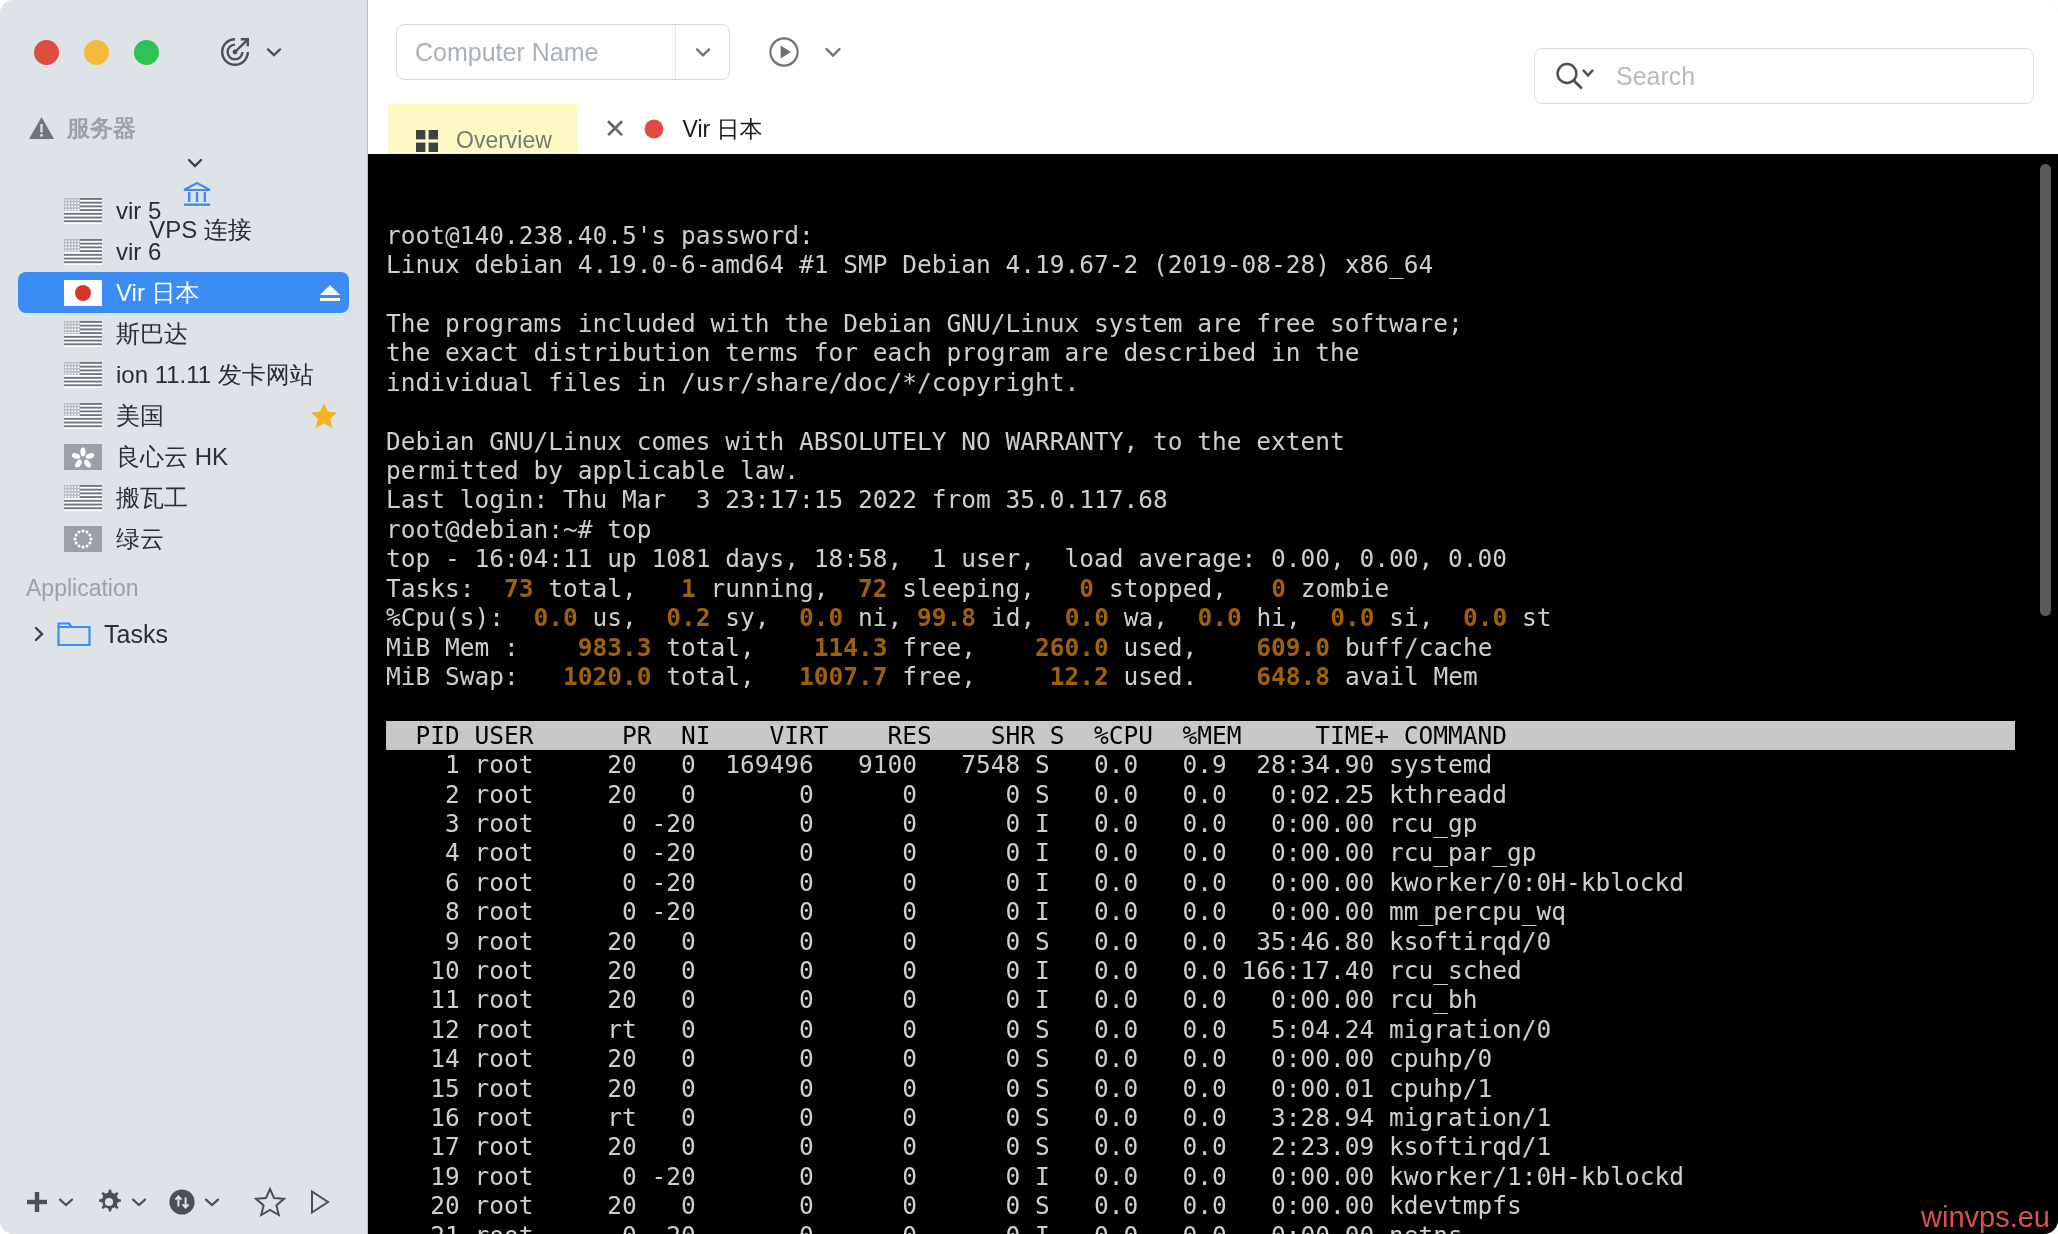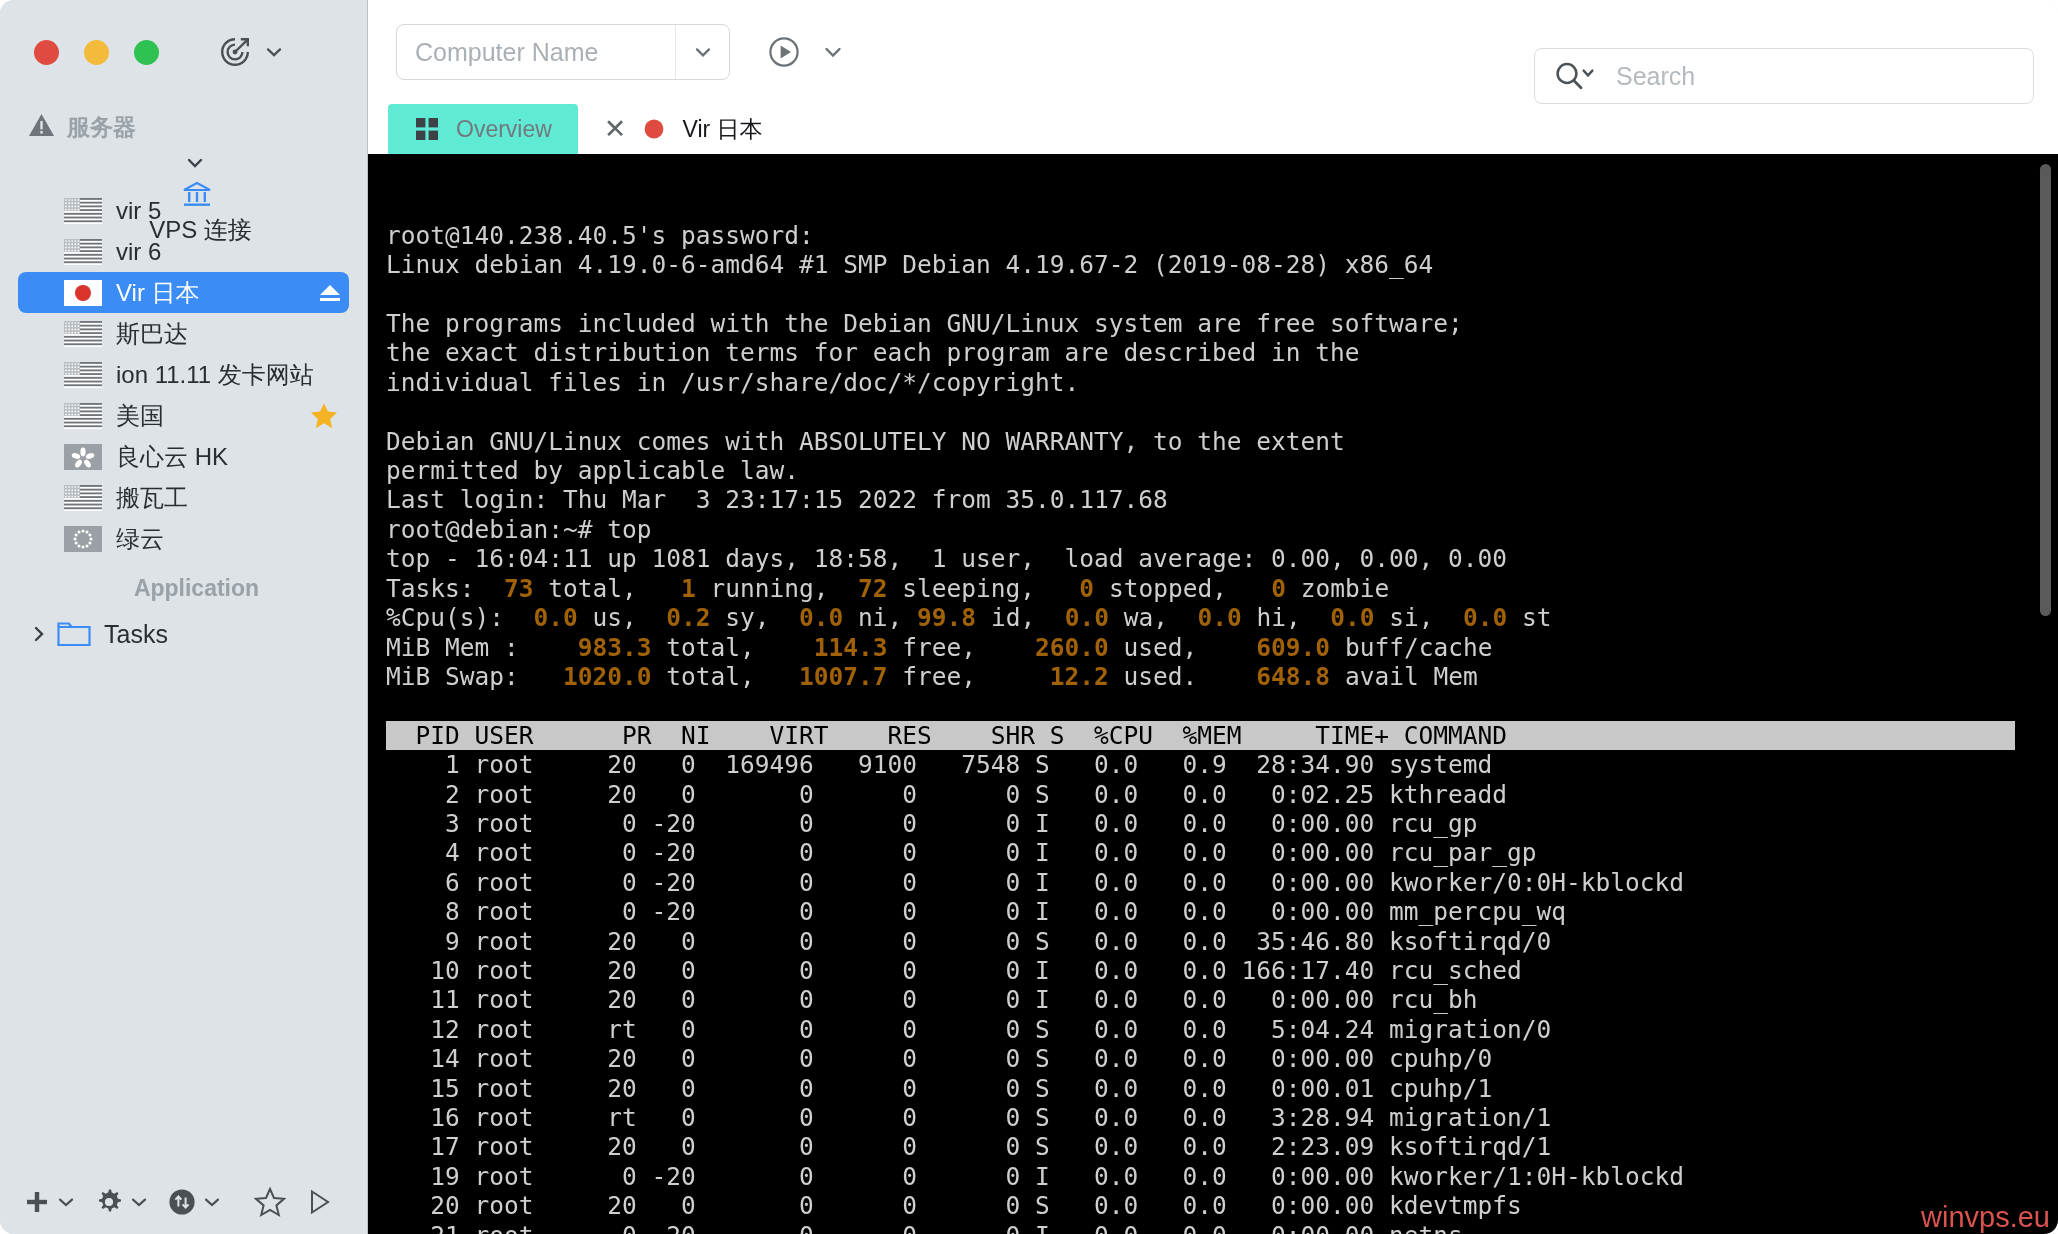--- a/index.html
+++ b/index.html
@@ -41,21 +41,21 @@
   .dot.yellow { background: #f3bb3c; }
   .dot.green { background: #2fc253; }
   .target-wrap {
     display: flex; align-items: center; gap: 11px; margin-left: 34px;
   }
   .chev-sm { display:block; }
 
   .sb-scroll { flex: 1 1 auto; overflow: hidden; padding-top: 2px; }
 
   .group-head {
-    display: flex; align-items: flex-start; gap: 12px;
+    display: flex; align-items: center; gap: 12px;
     padding: 6px 4px 6px 28px;
     font-size: 23px; color: #9aa2a8; font-weight: 600;
     height: 44px;
   }
   .tree-row {
     display: flex; align-items: center;
     height: 40px;
     padding-left: 26px;
     font-size: 24px;
     color: #2a2e33;
@@ -75,23 +75,22 @@
     border-radius: 8px;
     position: relative;
   }
   .leaf .flag { flex: 0 0 38px; height: 26px; margin-right: 14px; display:block; }
   .leaf .lbl { white-space: nowrap; }
   .leaf.selected { background: #3c8cf5; color: #ffffff; }
   .leaf .eject { margin-left: auto; margin-right: 6px; }
   .leaf .star { margin-left: auto; margin-right: 10px; }
 
   .app-head {
-    font-size: 23px; color: #9aa2a8; font-weight: 700;
+    font-size: 23px; color: #9aa2a8; font-weight: 400;
     padding: 16px 0 10px 26px;
-    text-align: center;
   }
   .folder-row {
     display: flex; align-items: center;
     height: 44px;
     padding-left: 28px;
     font-size: 25px; color: #2a2e33;
   }
   .folder-row .twisty { width: 28px; flex: 0 0 28px; }
   .folder-row .fico { width: 42px; flex: 0 0 42px; display:flex; align-items:center;}
   .folder-row .lbl { padding-left: 6px; }
@@ -163,21 +162,21 @@
   }
   .tab {
     height: 50px;
     display: flex; align-items: center;
     gap: 16px;
     padding: 0 26px;
     font-size: 23px;
     color: #6e7479;
     border-radius: 4px 4px 0 0;
   }
-  .tab.inactive { background: #5eead4; color: #73787d; }
+  .tab.inactive { background: #fef9c3; color: #73787d; align-items: flex-end; }
   .tab.active { background: #ffffff; color: #17191c; }
   .tab .tclose { color: #62676b; font-size: 27px; line-height: 1; }
   .tab .tlbl { white-space: nowrap; }
 
   .terminal {
     flex: 1 1 auto;
     background: #000000;
     position: relative;
     overflow: hidden;
     padding: 8px 0 0 10px;

